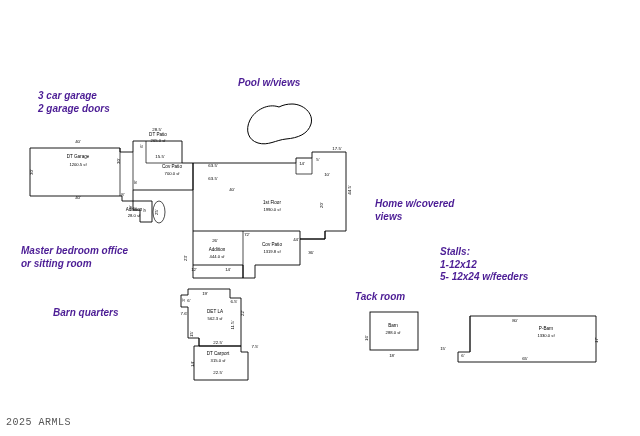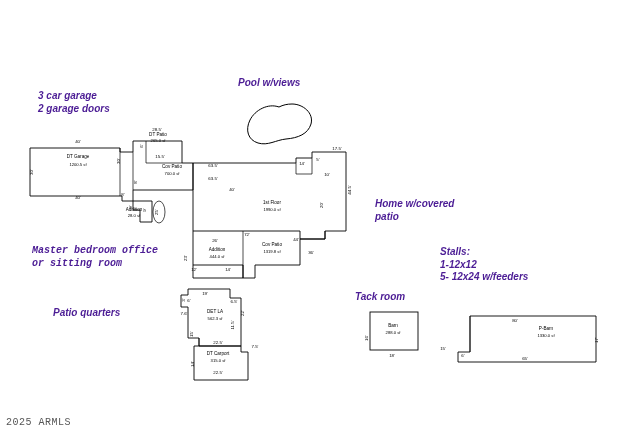--- a/index.html
+++ b/index.html
@@ -191,24 +191,24 @@
         <text class="dim-v" x="598" y="340" text-anchor="middle" transform="rotate(-90 598 340)">17'</text>
         <text class="dim" x="463" y="357" text-anchor="middle">6'</text>
       </g>
   </svg>
 
   <div id="annotation-layer">
       <div class="ann" style="left: 38px; top: 90px;">3 car garage
 2 garage doors</div>
       <div class="ann" style="left: 238px; top: 77px;">Pool w/views</div>
       <div class="ann" style="left: 375px; top: 198px;">Home w/covered
-patio</div>
-      <div class="ann" style="left: 32px; top: 245px; font-family: Liberation Mono, monospace;">Master bedroom office
+views</div>
+      <div class="ann" style="left: 21px; top: 245px;">Master bedroom office
 or sitting room</div>
-      <div class="ann" style="left: 53px; top: 307px;">Patio quarters</div>
+      <div class="ann" style="left: 53px; top: 307px;">Barn quarters</div>
       <div class="ann" style="left: 355px; top: 291px;">Tack room</div>
       <div class="ann" style="left: 440px; top: 246px;">Stalls:
 1-12x12
 5- 12x24 w/feeders</div>
     </div>
 
   <div class="watermark">2025 ARMLS</div>
 </div>
 
 </body></html>

